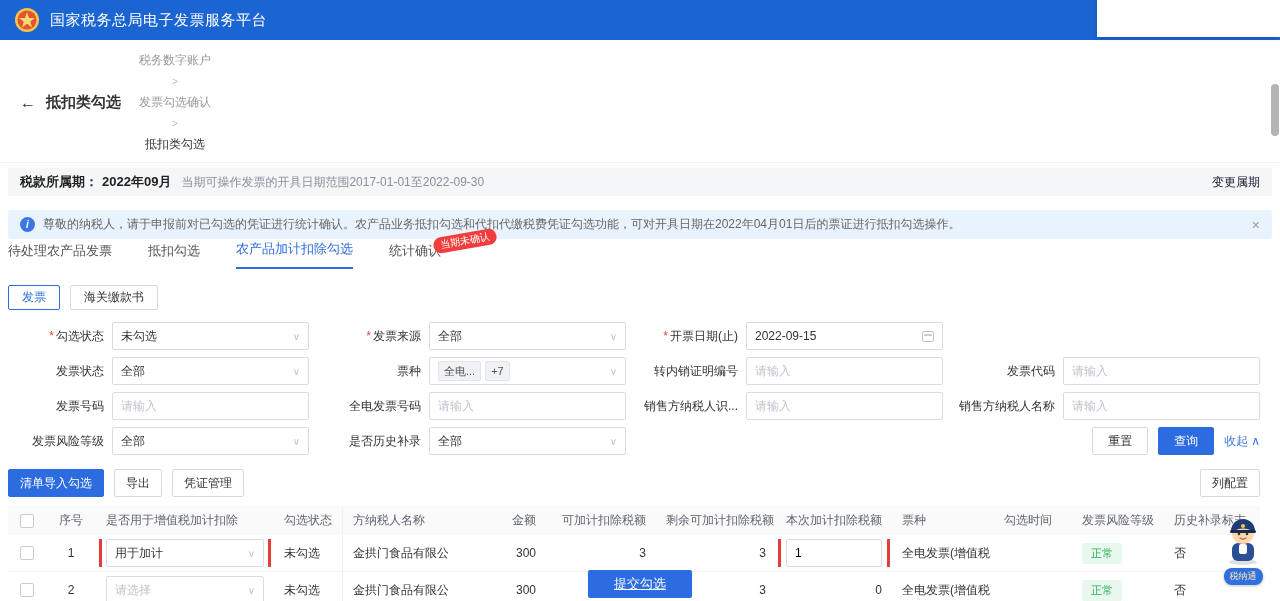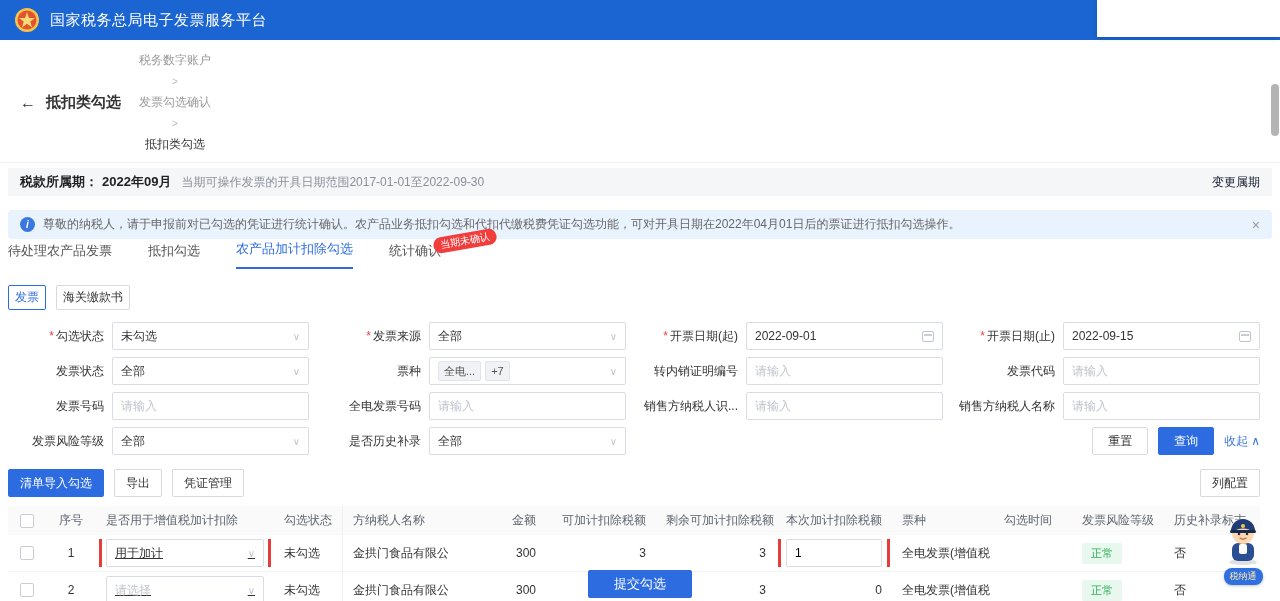--- a/index.html
+++ b/index.html
@@ -31,21 +31,21 @@
   .info-icon { width: 15px; height: 15px; border-radius: 50%; background: #3a77e0; color: #fff; font-size: 10px; font-style: italic; font-weight: bold; display: flex; align-items: center; justify-content: center; flex: none; }
   .notice-text { overflow: hidden; white-space: nowrap; }
   .notice-close { margin-left: auto; color: #999; font-size: 14px; cursor: pointer; }
   
   .tabs { display: flex; gap: 36px; padding: 1px 8px 0; align-items: flex-end; }
   .tab { padding-bottom: 9px; color: #555; font-size: 13px; position: relative; cursor: pointer; white-space: nowrap; }
   .tab.active { color: #2d6ce0; border-bottom: 2px solid #2d6ce0; }
   .tab-badge { position: absolute; left: calc(100% - 8px); top: -9px; background: #f23d3d; color: #fff; font-size: 10px; line-height: 1; padding: 3px 7px; border-radius: 9px; white-space: nowrap; transform: rotate(-10deg); }
   
   .subtabs { display: flex; gap: 10px; padding: 16px 8px 0; }
-  .subtab { height: 25px; line-height: 23px; padding: 0 6px; border: 1px solid #d9d9d9; border-radius: 2px; background: #fff; cursor: pointer; color: #333; }
+  .subtab { height: 25px; line-height: 23px; padding: 0 13px; border: 1px solid #d9d9d9; border-radius: 2px; background: #fff; cursor: pointer; color: #333; }
   .subtab.active { border-color: #2d6ce0; color: #2d6ce0; }
   
   .filters { padding: 12px 20px 0 8px; }
   .f-row { display: grid; grid-template-columns: repeat(4, 1fr); column-gap: 16px; margin-bottom: 7px; }
   .f-cell { display: flex; align-items: center; min-width: 0; }
   .f-label { width: 104px; text-align: right; padding-right: 8px; flex: none; white-space: nowrap; color: #333; }
   .f-label.req::before { content: "*"; color: #f23d3d; margin-right: 2px; }
   .control { flex: 1; height: 28px; border: 1px solid #d9dce3; border-radius: 2px; display: flex; align-items: center; padding: 0 8px; background: #fff; min-width: 0; cursor: pointer; }
   .control .val { flex: 1; overflow: hidden; white-space: nowrap; }
   .chev { color: #c0c4cc; font-size: 10px; margin-left: 6px; flex: none; }
@@ -74,41 +74,41 @@
   .c-seller { width: 106px; border-left: 1px solid #f0f0f0; align-self: stretch; display: flex; align-items: center; }
   .c-amount { width: 98px; text-align: right; }
   .c-ded { width: 110px; text-align: right; }
   .c-rem { width: 120px; text-align: right; }
   .c-cur { width: 116px; text-align: right; position: relative; }
   .c-type { width: 102px; }
   .c-time { width: 78px; }
   .c-risk { width: 92px; }
   .c-hist { width: 92px; }
   .cb { width: 14px; height: 14px; border: 1px solid #c9ccd4; border-radius: 2px; background: #fff; cursor: pointer; }
-  .row-select { width: 100%; height: 28px; border: 1px solid #d9dce3; border-radius: 2px; display: flex; align-items: center; padding: 0 8px; background: #fff; cursor: pointer; text-decoration: underline; }
+  .row-select { width: 100%; height: 28px; border: 1px solid #d9dce3; border-radius: 2px; display: flex; align-items: center; padding: 0 8px; background: #fff; cursor: pointer; }
   .row-select .val { flex: 1; text-align: left; }
   .ph { color: #c0c4cc; }
   .cur-input { width: 96px; height: 28px; border: 1px solid #d9dce3; border-radius: 2px; padding: 0 8px; font: inherit; text-align: left; }
   .badge-ok { display: inline-block; background: #e8f8ee; color: #2fae55; border-radius: 2px; padding: 3px 9px; font-size: 11px; }
   .annot { position: absolute; border: 3px solid #e53c3c; border-radius: 2px; pointer-events: none; z-index: 5; }
   .annot-use { left: 3px; top: -4px; width: 172px; height: 37px; }
   .annot-cur { right: 2px; top: -4px; width: 112px; height: 37px; }
   .hscroll { margin: 5px 40px 0 352px; height: 5px; background: #dcdcdc; border-radius: 3px; }
   
   .footer { display: flex; align-items: center; padding: 13px 44px 0 8px; }
   .total { color: #666; }
   .pager { margin-left: auto; display: flex; align-items: center; gap: 8px; }
   .psize { height: 26px; border: 1px solid #eab308; border-radius: 2px; padding: 0 8px; display: flex; align-items: center; gap: 6px; color: #606266; cursor: pointer; }
   .pbtn { width: 22px; height: 24px; display: flex; align-items: center; justify-content: center; color: #a5a5a5; font-size: 14px; cursor: pointer; }
   .pnum { width: 24px; height: 24px; border-radius: 2px; display: flex; align-items: center; justify-content: center; cursor: pointer; }
   .pnum.active { background: #2d6ce0; color: #fff; }
   .pnum.plain { border: 1px solid #d9d9d9; background: #fff; }
   
   .submit-bar { position: absolute; left: 0; right: 0; bottom: 3px; display: flex; justify-content: center; }
-  .submit-btn { background: #2d6ce0; color: #fff; border: none; border-radius: 2px; height: 28px; padding: 0 26px; font: inherit; font-size: 13px; cursor: pointer; }
+  .submit-btn { background: #2d6ce0; color: #fff; border: none; border-radius: 2px; height: 28px; padding: 0 26px; font: inherit; font-size: 13px; cursor: pointer; text-decoration: underline; }
   
   .mascot { position: absolute; right: 8px; bottom: 16px; width: 58px; text-align: center; z-index: 6; }
   .mascot-badge { margin-top: -5px; background: #2f6fe0; color: #ffe9a8; border-radius: 8px; font-size: 9px; padding: 2px 6px; display: inline-block; white-space: nowrap; box-shadow: 0 1px 3px rgba(0,0,0,.25); }
   
   .vscroll { position: absolute; right: 1px; top: 42px; width: 8px; bottom: 4px; }
   .vthumb { position: absolute; top: 42px; height: 52px; width: 8px; background: #b4b4b4; border-radius: 4px; }
 </style>
 </head>
 <body>
 
@@ -171,27 +171,20 @@
         <div class="control">
           <span class="val">未勾选</span>
           <span class="chev">∨</span>
         </div>
       </div>
       <div class="f-cell">
         <span class="f-label req">发票来源</span>
         <div class="control">
           <span class="val">全部</span>
           <span class="chev">∨</span>
-        </div>
-      </div>
-      <div class="f-cell">
-        <span class="f-label req">开票日期(起)</span>
-        <div class="control">
-          <span class="val">2022-09-01</span>
-          <span class="cal"></span>
         </div>
       </div>
       <div class="f-cell">
         <span class="f-label req">开票日期(止)</span>
         <div class="control">
           <span class="val">2022-09-15</span>
           <span class="cal"></span>
         </div>
       </div>
     </div>

